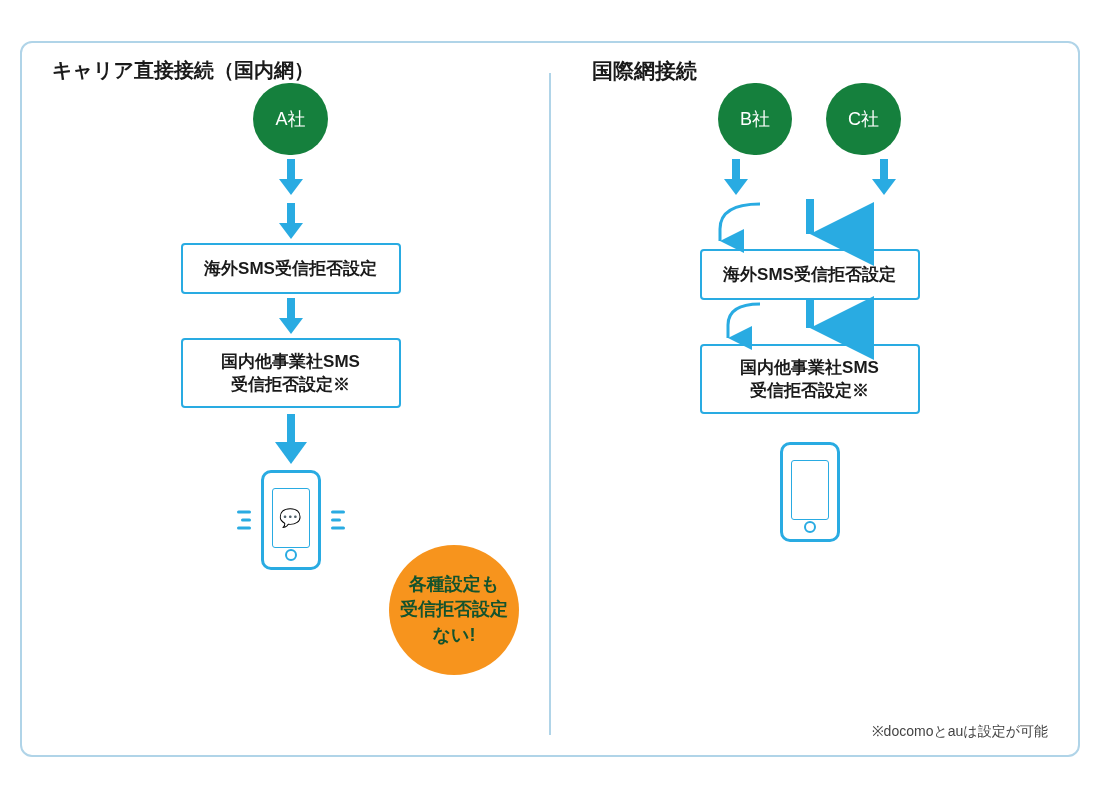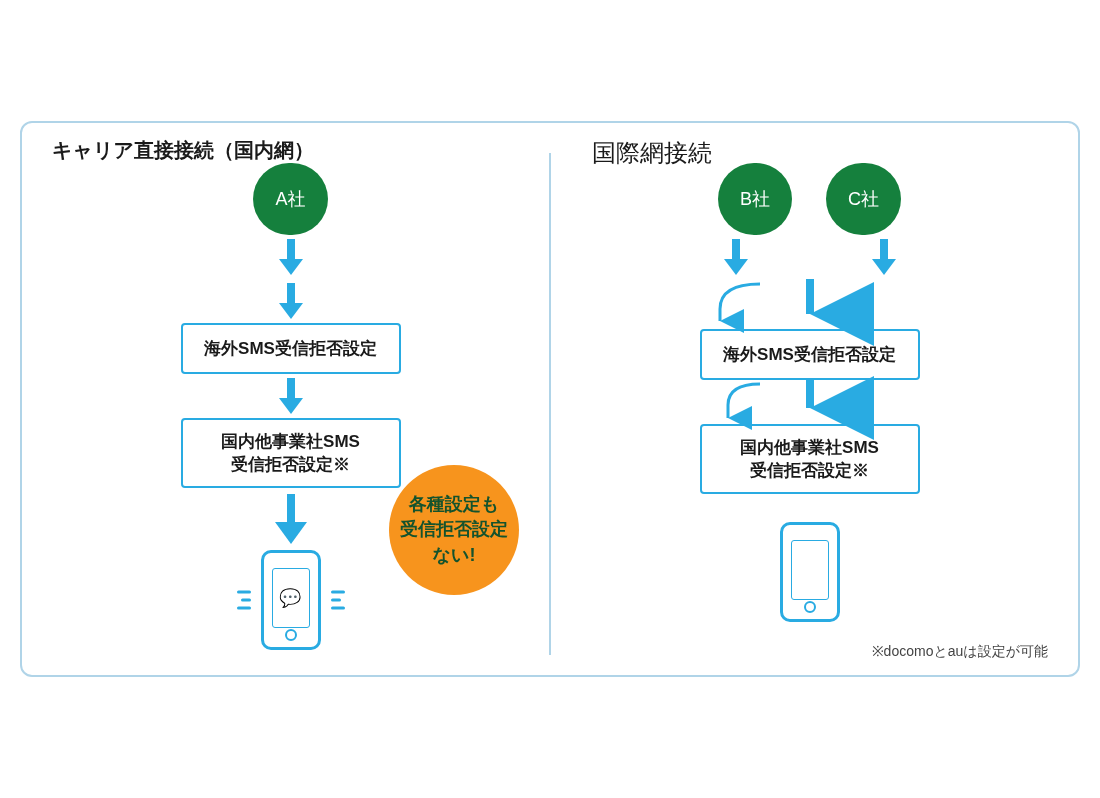--- a/index.html
+++ b/index.html
@@ -8,21 +8,21 @@
       font-family: 'Hiragino Sans', 'Hiragino Kaku Gothic ProN', 'Yu Gothic', 'Meiryo', sans-serif;
       display: flex;
       justify-content: center;
       align-items: center;
       width: 1100px;
       height: 798px;
       overflow: hidden;
     }
     .outer-container {
       width: 1060px;
-      height: 556px;
+      height: 716px;
       border: 2px solid #b0d4e8;
       border-radius: 12px;
       background: #fff;
       display: flex;
       flex-direction: row;
       position: relative;
       padding: 30px 20px 20px 20px;
     }
     .divider {
       width: 2px;
@@ -164,21 +164,21 @@
 </head>
 <body>
 
 <div class="outer-container">
 
   <div style="position:absolute; top:14px; left:30px;">
     <span style="font-size:20px; font-weight:bold; color:#1a1a1a;">キャリア直接接続（国内網）</span>
   </div>
 
   <div style="position:absolute; top:14px; left:570px;">
-    <span style="font-size:24px; font-weight:normal; color:#1a1a1a;">国際網接続</span>
+    <span style="font-size:21px; font-weight:bold; color:#1a1a1a;">国際網接続</span>
   </div>
 
   <div class="panel" style="padding-top:10px;">
 
     <div class="company-badge">A社</div>
 
     <div style="display:flex;flex-direction:column;align-items:center;margin:4px 0;">
       <div class="v-shaft"></div>
       <div class="arrow-head-down"></div>
     </div>

